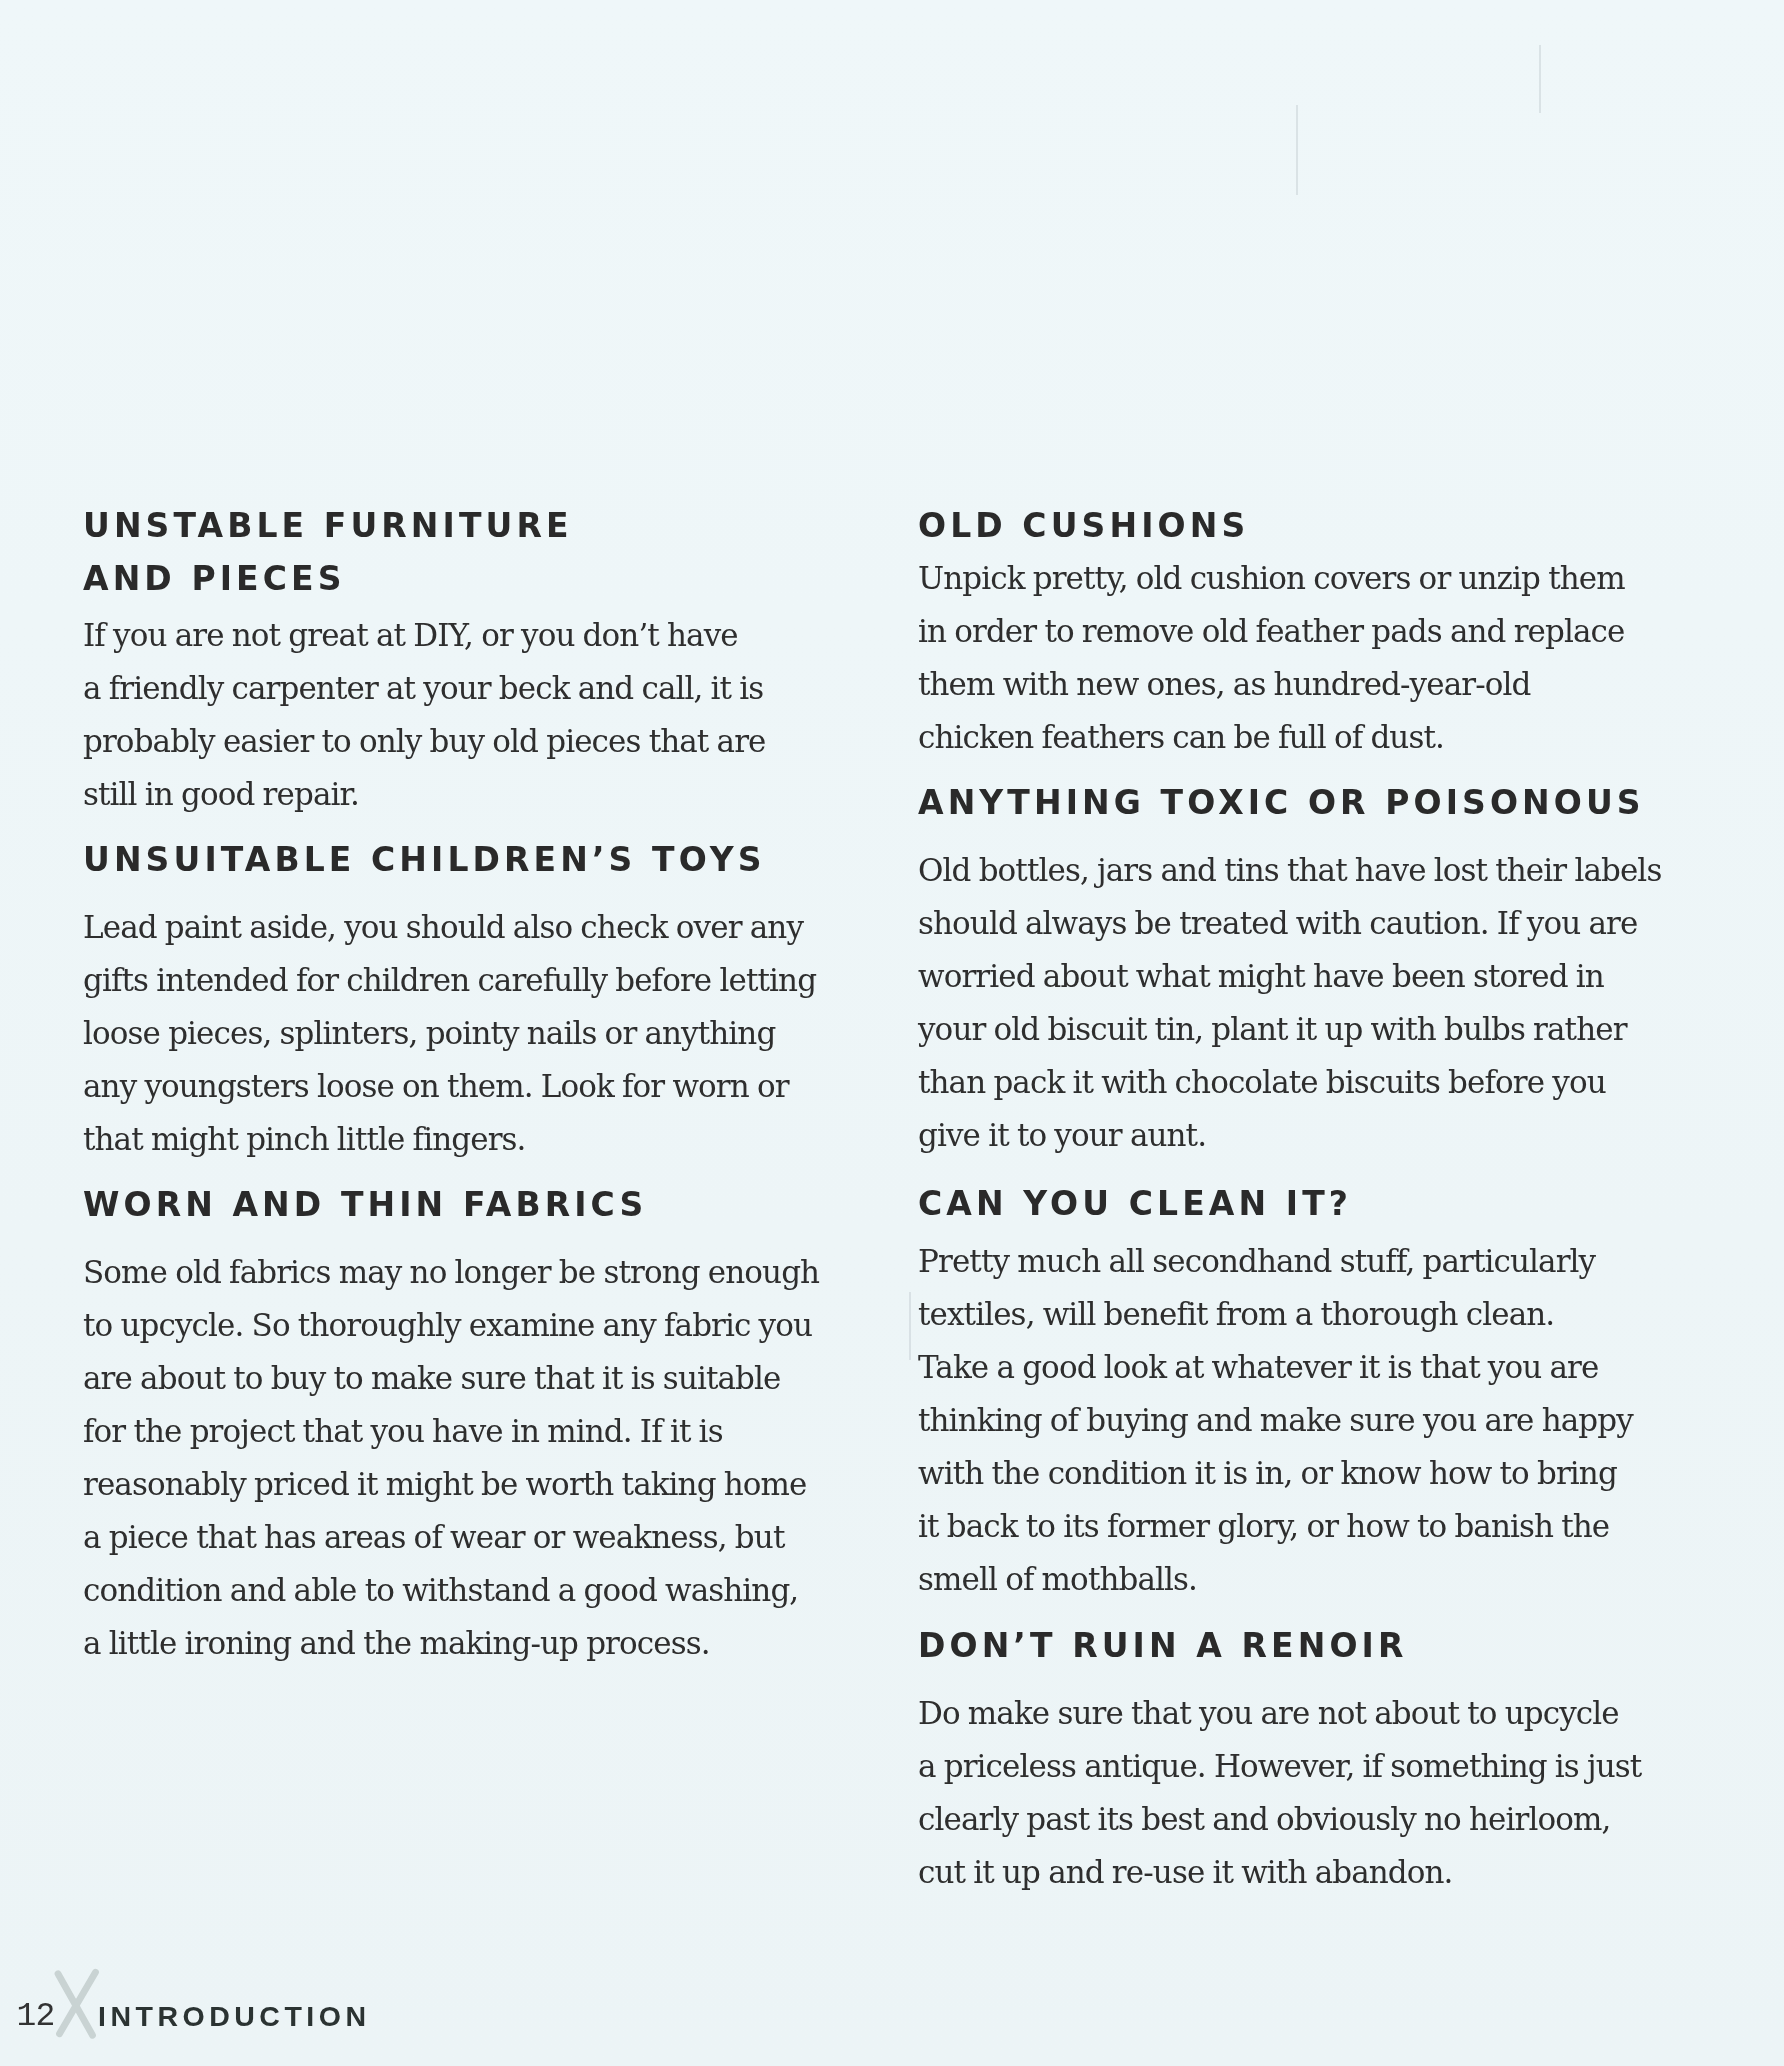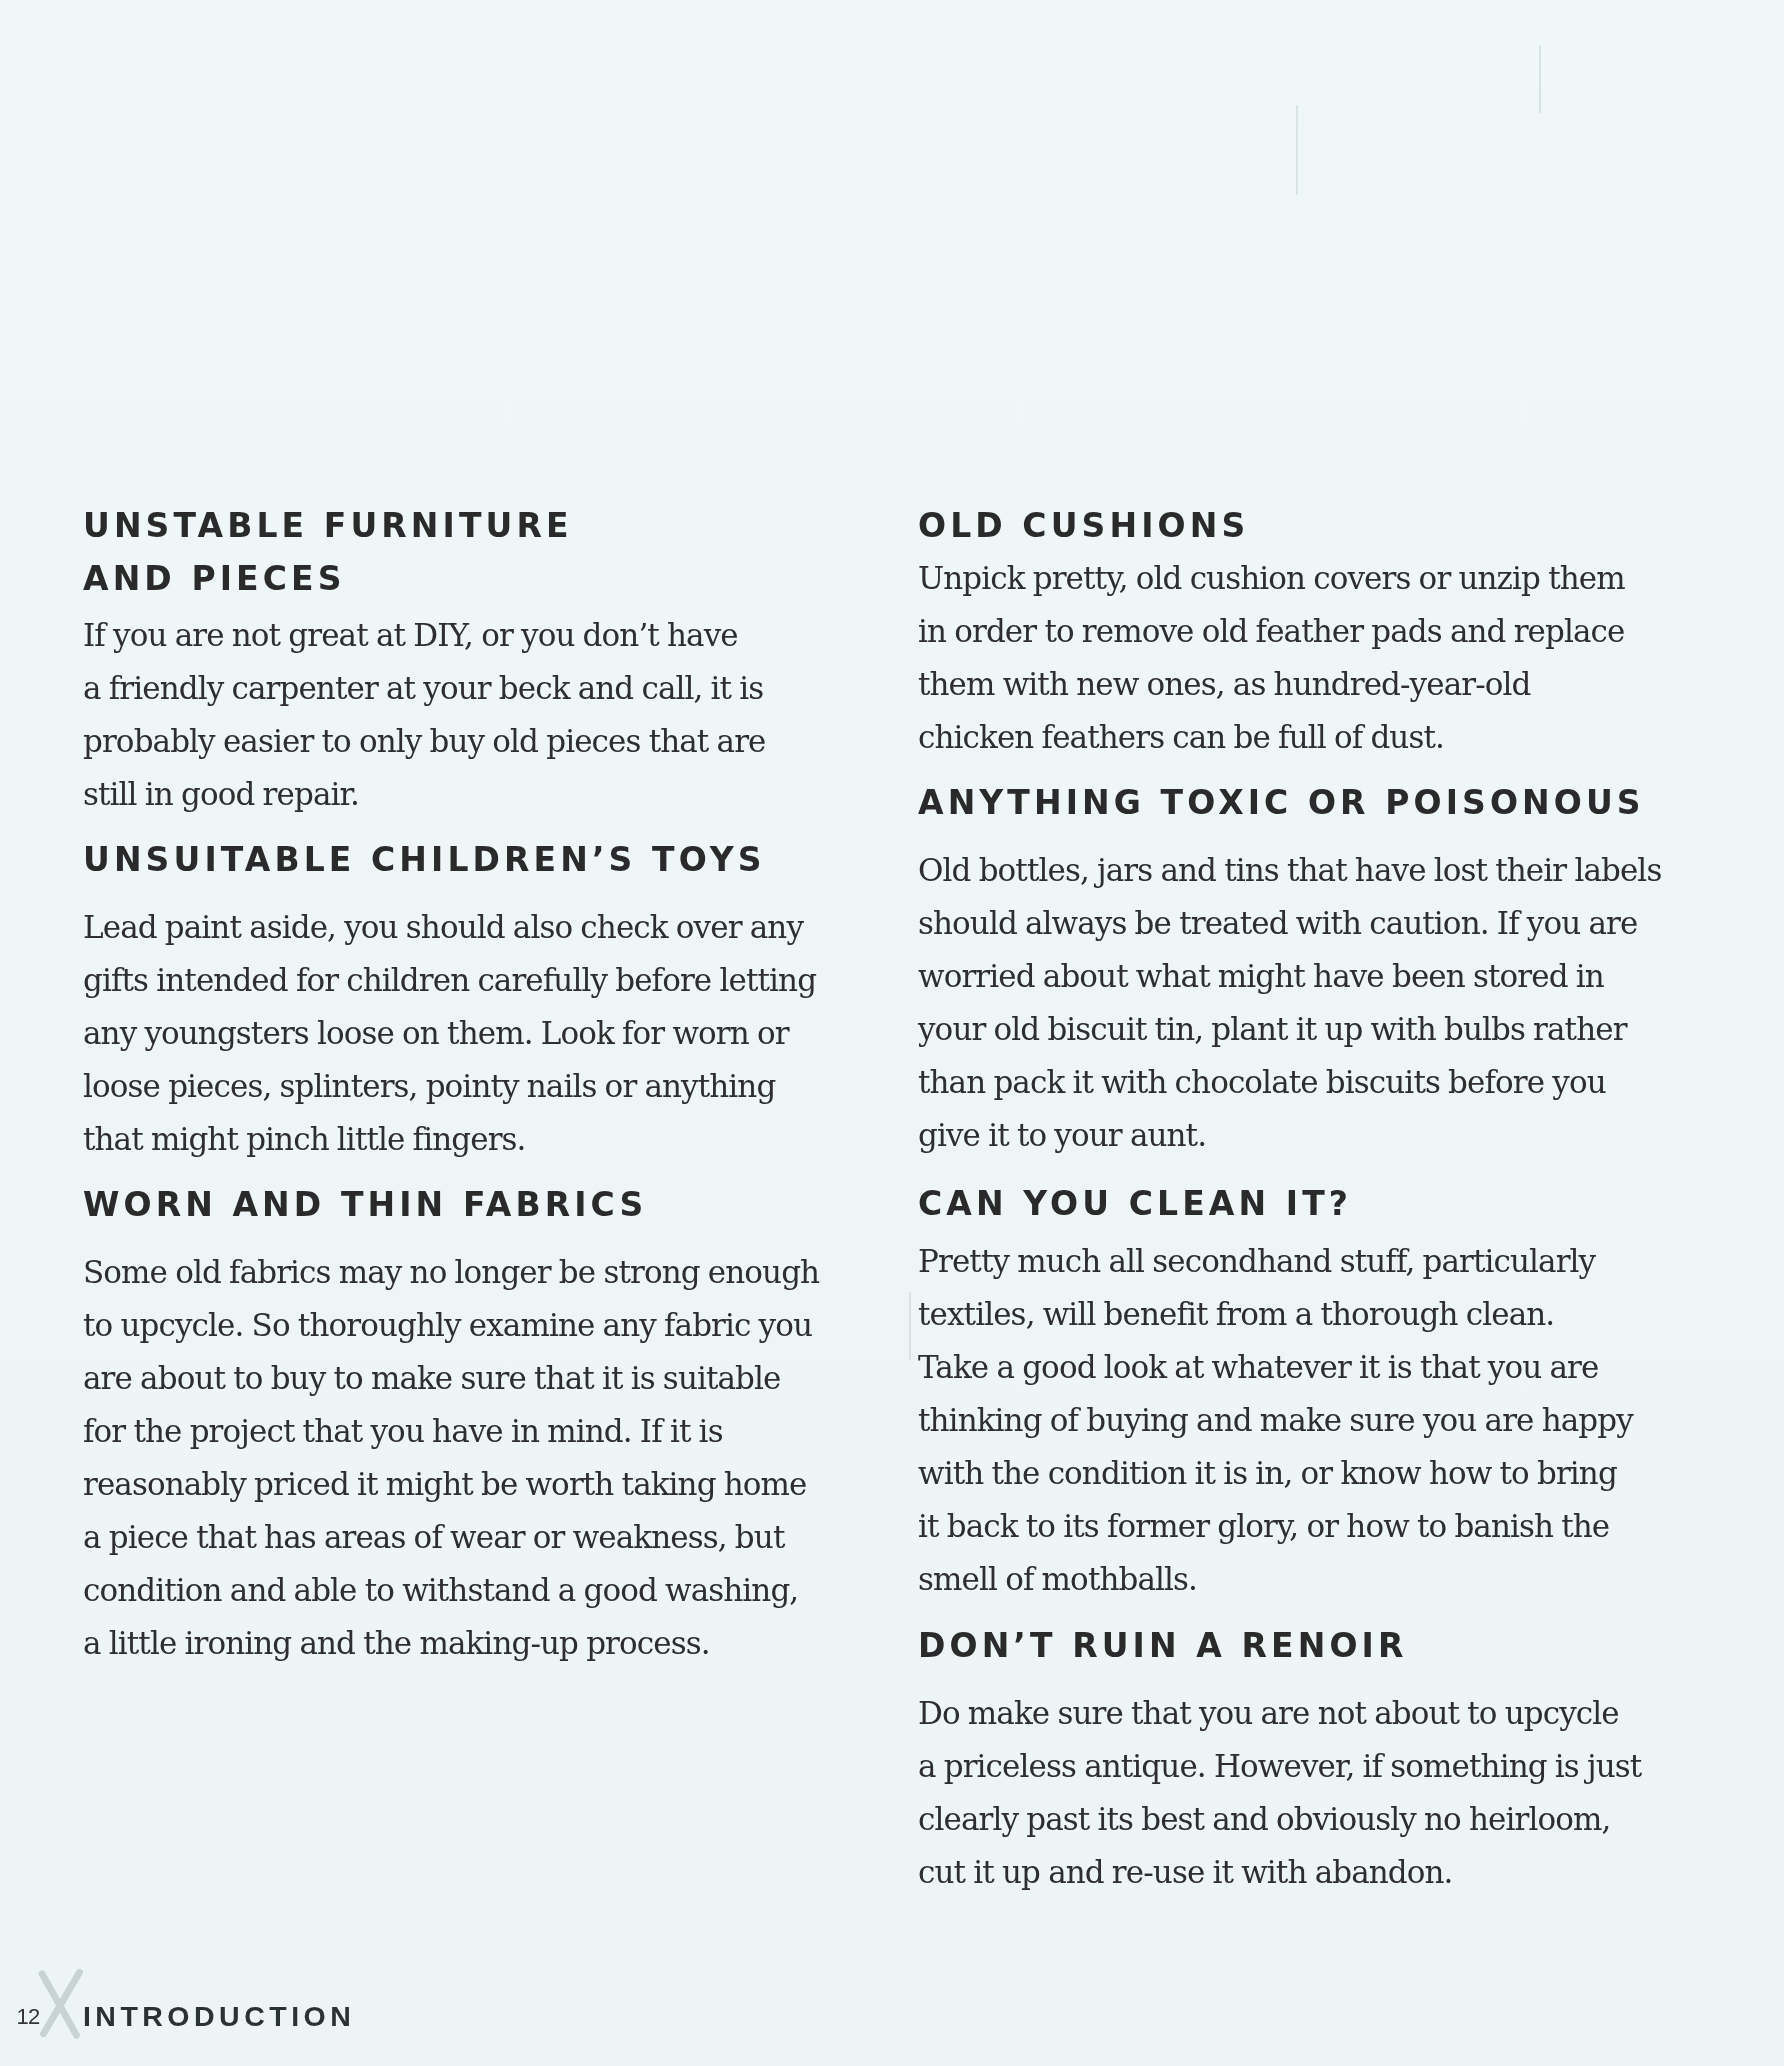--- a/index.html
+++ b/index.html
@@ -52,22 +52,22 @@
 
   .footer {
     position: absolute;
     left: 16.5px;
     top: 1990px;
     height: 53px;
     display: flex;
     align-items: center;
   }
   .page-number {
-    font-family: Liberation Sans, sans-serif;
-    font-size: 22px;
+    font-family: Liberation Mono, monospace;
+    font-size: 33px;
     color: #333;
     letter-spacing: -0.8px;
     position: relative;
     z-index: 2;
   }
   .x-mark {
     position: relative;
     width: 54px;
     height: 83px;
     margin-left: -6px;
@@ -115,22 +115,22 @@
       </p>
     </div>
 
     <div class="section" style="margin-top:12px;">
       <h2 class="heading">
         <span class="hline">UNSUITABLE CHILDREN’S TOYS</span>
       </h2>
       <p class="body" style="margin-top:15px;">
         <span class="line">Lead paint aside, you should also check over any</span>
         <span class="line">gifts intended for children carefully before letting</span>
+        <span class="line">loose pieces, splinters, pointy nails or anything</span>
         <span class="line">any youngsters loose on them. Look for worn or</span>
-        <span class="line">loose pieces, splinters, pointy nails or anything</span>
         <span class="line">that might pinch little fingers.</span>
       </p>
     </div>
 
     <div class="section" style="margin-top:12px;">
       <h2 class="heading">
         <span class="hline">WORN AND THIN FABRICS</span>
       </h2>
       <p class="body" style="margin-top:15px;">
         <span class="line">Some old fabrics may no longer be strong enough</span>

